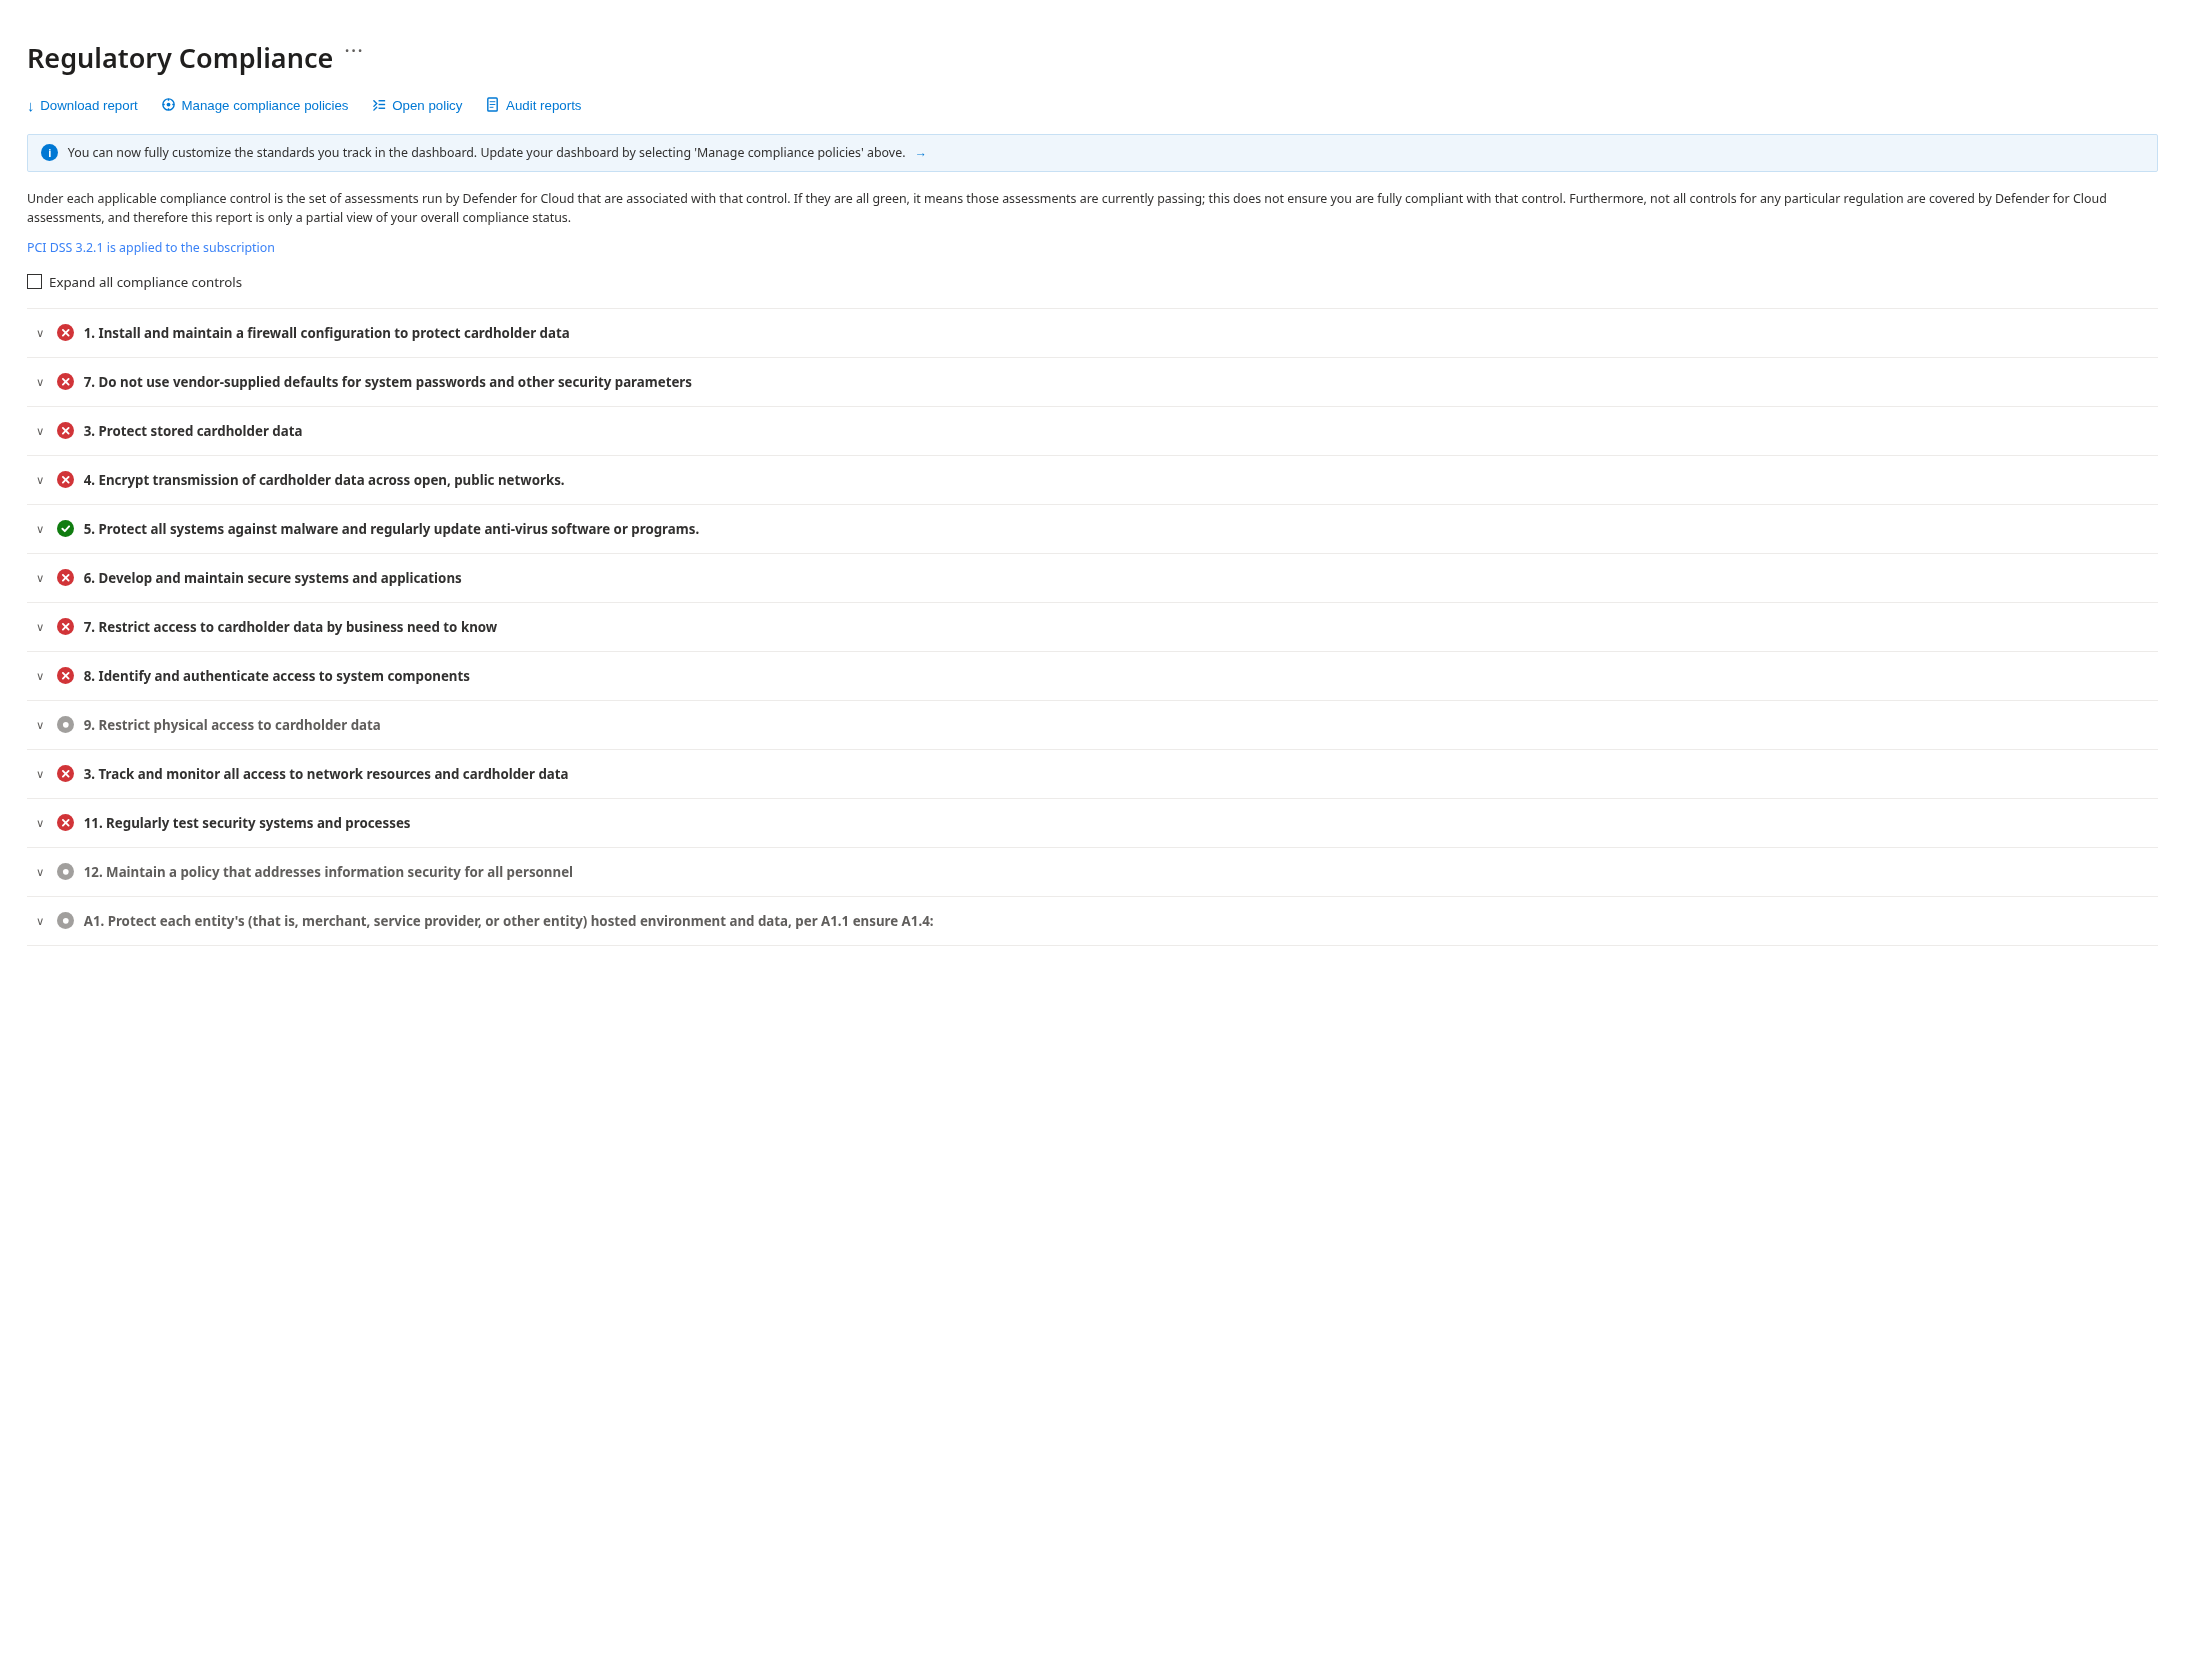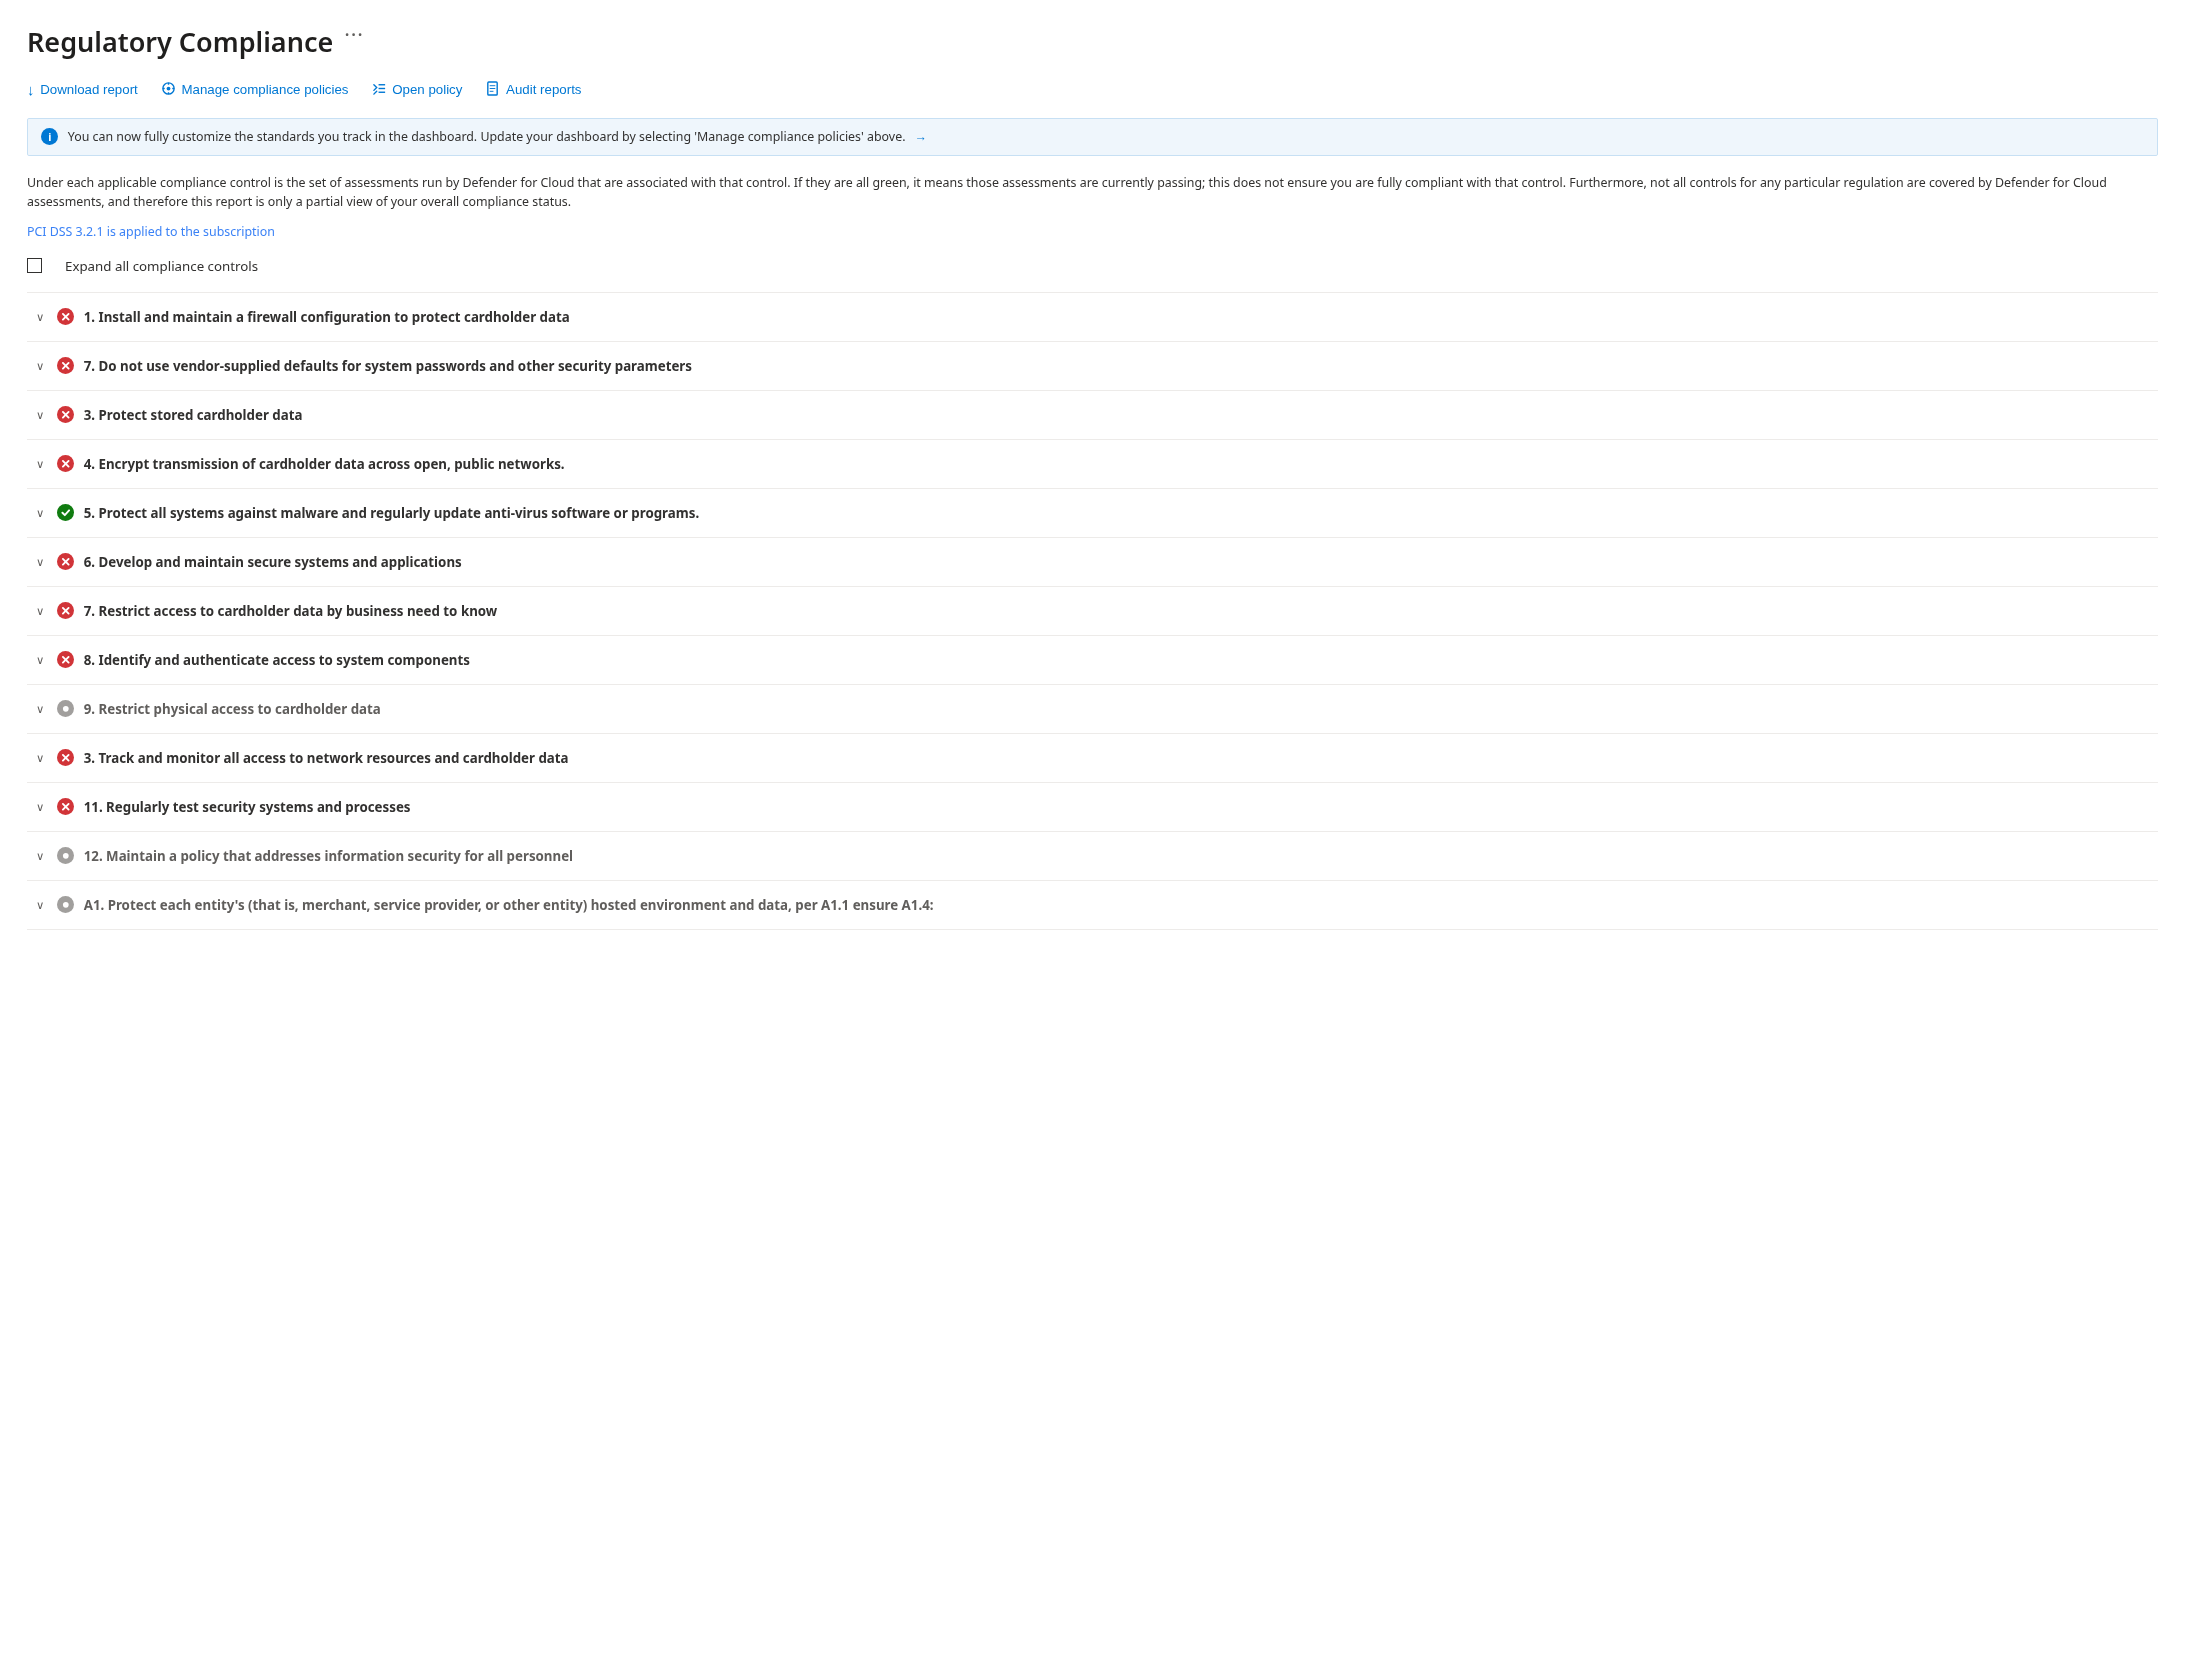--- a/index.html
+++ b/index.html
@@ -10,20 +10,21 @@
       background: #fff;
       padding: 23px 27px;
     }
     .page-title {
       font-size: 27px;
       font-weight: 600;
       color: #201f1e;
       display: flex;
       gap: 11.4px;
       margin-bottom: 17px;
+      margin-top: 16px;
     }
     .more-icon {
       font-size: 17px;
       color: #605e5c;
       cursor: pointer;
       letter-spacing: 1.9px;
     }
     .toolbar {
       display: flex;
       align-items: center;
@@ -78,21 +79,21 @@
     .subscription-link {
       color: #3b82f6;
       cursor: pointer;
       font-size: 12.4px;
       margin-bottom: 17px;
       display: inline-block;
     }
     .expand-row {
       display: flex;
       align-items: center;
-      gap: 23px;
+      gap: 7px;
       margin-bottom: 17px;
     }
     .expand-checkbox {
       width: 15px;
       height: 15px;
       border: 1px solid #323130;
       background: white;
       flex-shrink: 0;
     }
     .expand-label {

